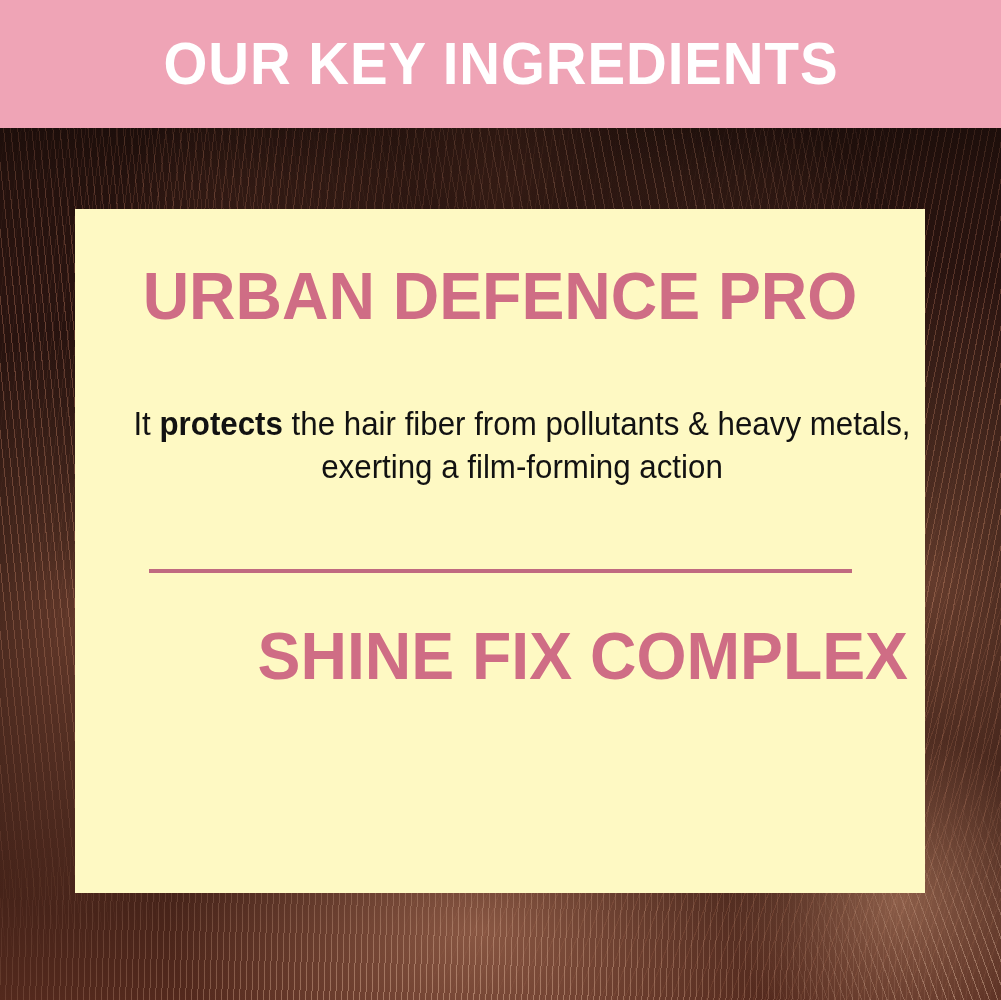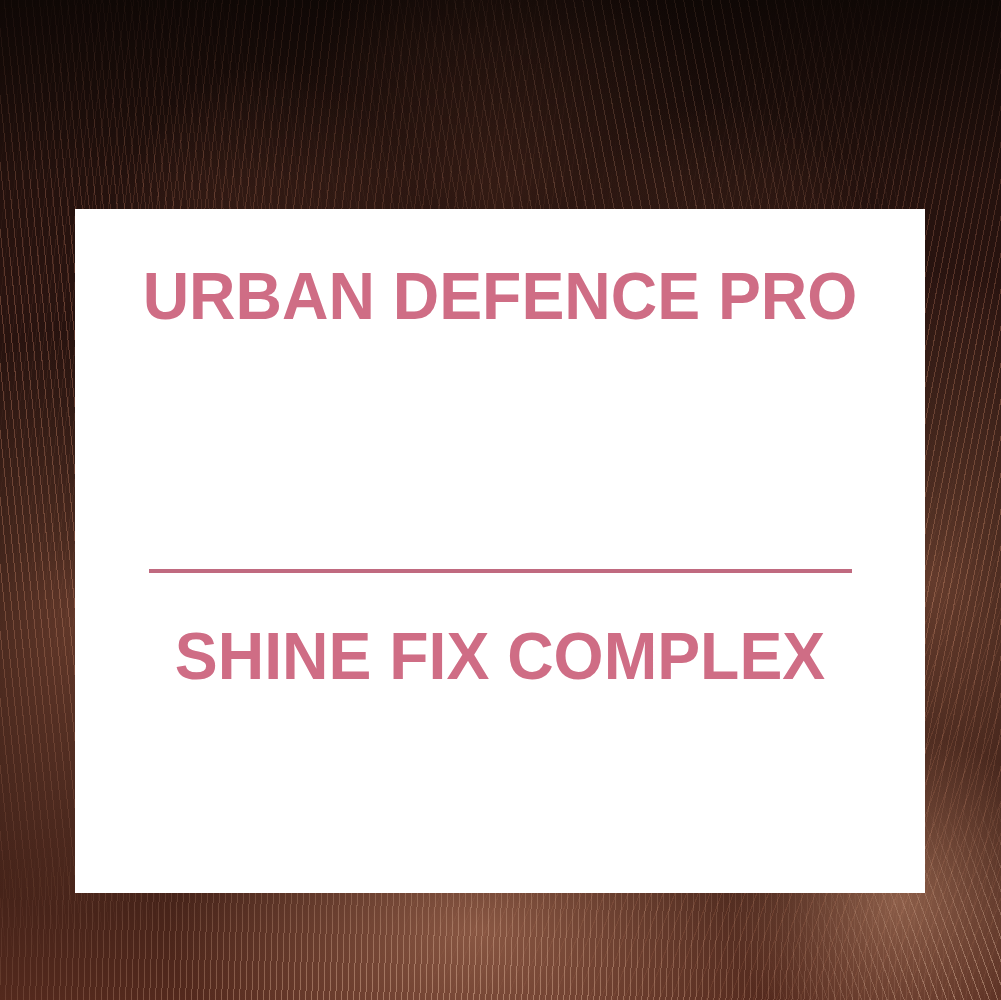--- a/index.html
+++ b/index.html
@@ -189,48 +189,54 @@
     background: #c06a80;
     margin: 0 auto;
     width: 703px;
   }
 
   
   .sec1-name  { position: absolute; left: 0; right: 0; top: 53px; }
   .sec1-sub   { position: absolute; left: 36px; right: 36px; top: 150px; }
   .sec1-desc  { position: absolute; left: 22px; right: 22px; top: 193px; }
   .rule       { position: absolute; left: 0; right: 0; top: 360px; }
-  .sec2-name  { position: absolute; left: 0; right: 0; top: 413px; }
+  .sec2-name  { position: absolute; left: 0; right: 0; top: 413px; text-align: right; }
   .sec2-desc  { position: absolute; left: 22px; right: 22px; top: 511px; }
 </style>
 </head>
 <body>
 
 <div id="page">
 
   <div class="bg-photo">
     <div class="base"></div>
     <div class="strands s1"></div>
     <div class="strands s2"></div>
     <div class="strands s3"></div>
     <div class="strands s4"></div>
     <div class="strands s5"></div>
     <div class="strands s6"></div>
     <div class="strands s7"></div>
     <div class="bg-vignette"></div>
   </div>
 
-
-  <div class="card" style="background: #ffffff; padding-left: 48px;">
+  <div class="header-band" style="background: rgb(239, 164, 182);">
+    <h1 class="header-title" style="color: rgb(255, 255, 255);">OUR KEY INGREDIENTS</h1>
+  </div>
+
+  <div class="card" style="background: #fef9c3; padding-left: 48px;">
 
     <div class="block sec1-name">
       <div class="ingredient-name" style="color: rgb(207, 109, 133);">URBAN DEFENCE PRO</div>
     </div>
 
 
+    <div class="block sec1-desc">
+      <p class="desc"><span>It </span><b>protects</b><span> the hair fiber from pollutants &amp; heavy metals, exerting a film-forming action</span></p>
+    </div>
 
     <div class="block rule">
       <div class="divider" style="background: rgb(192, 106, 128);"></div>
     </div>
 
     <div class="block sec2-name">
       <div class="ingredient-name" style="color: rgb(207, 109, 133);">SHINE FIX COMPLEX</div>
     </div>
 
 

